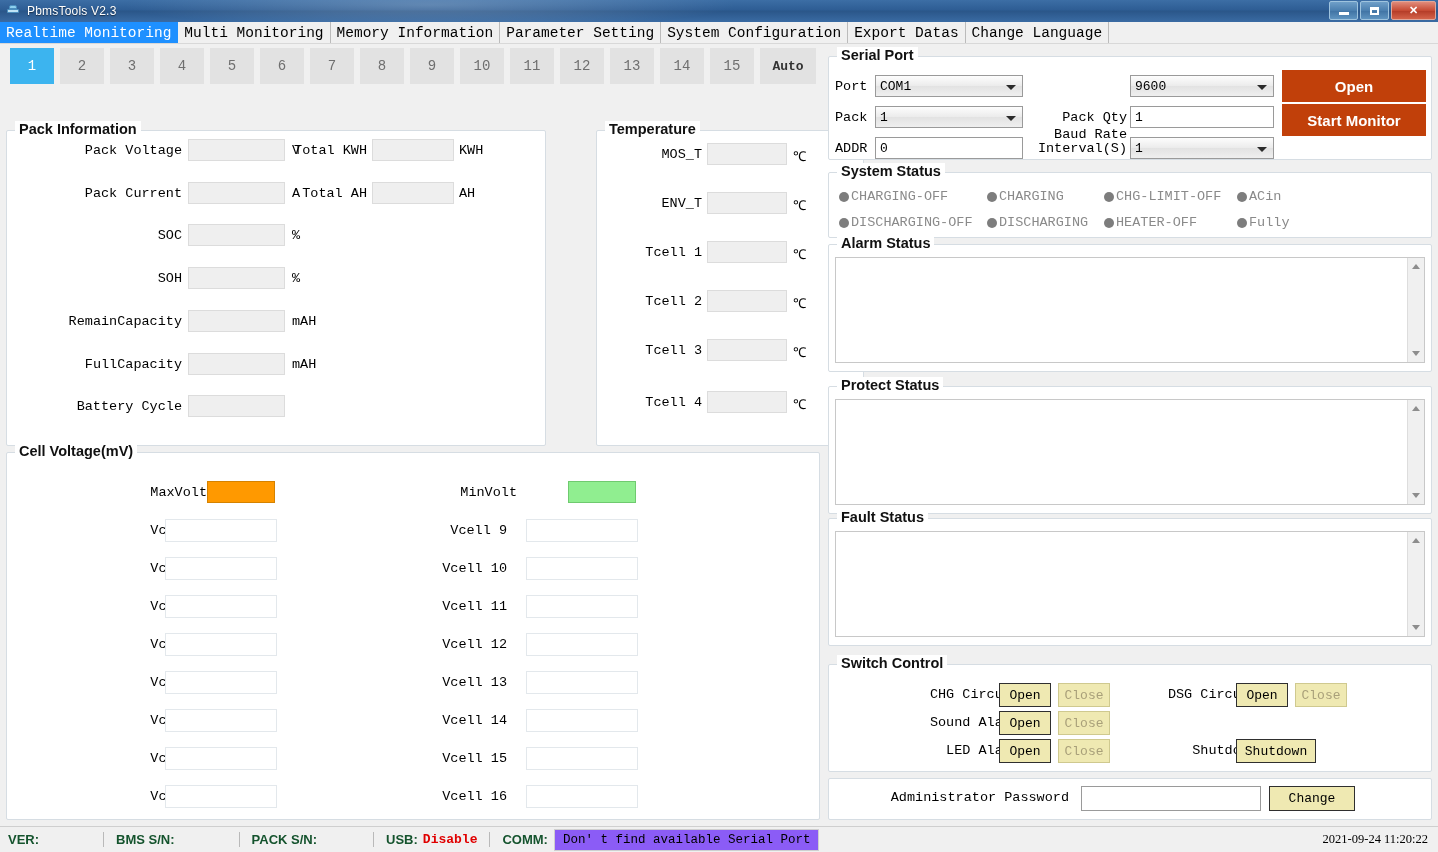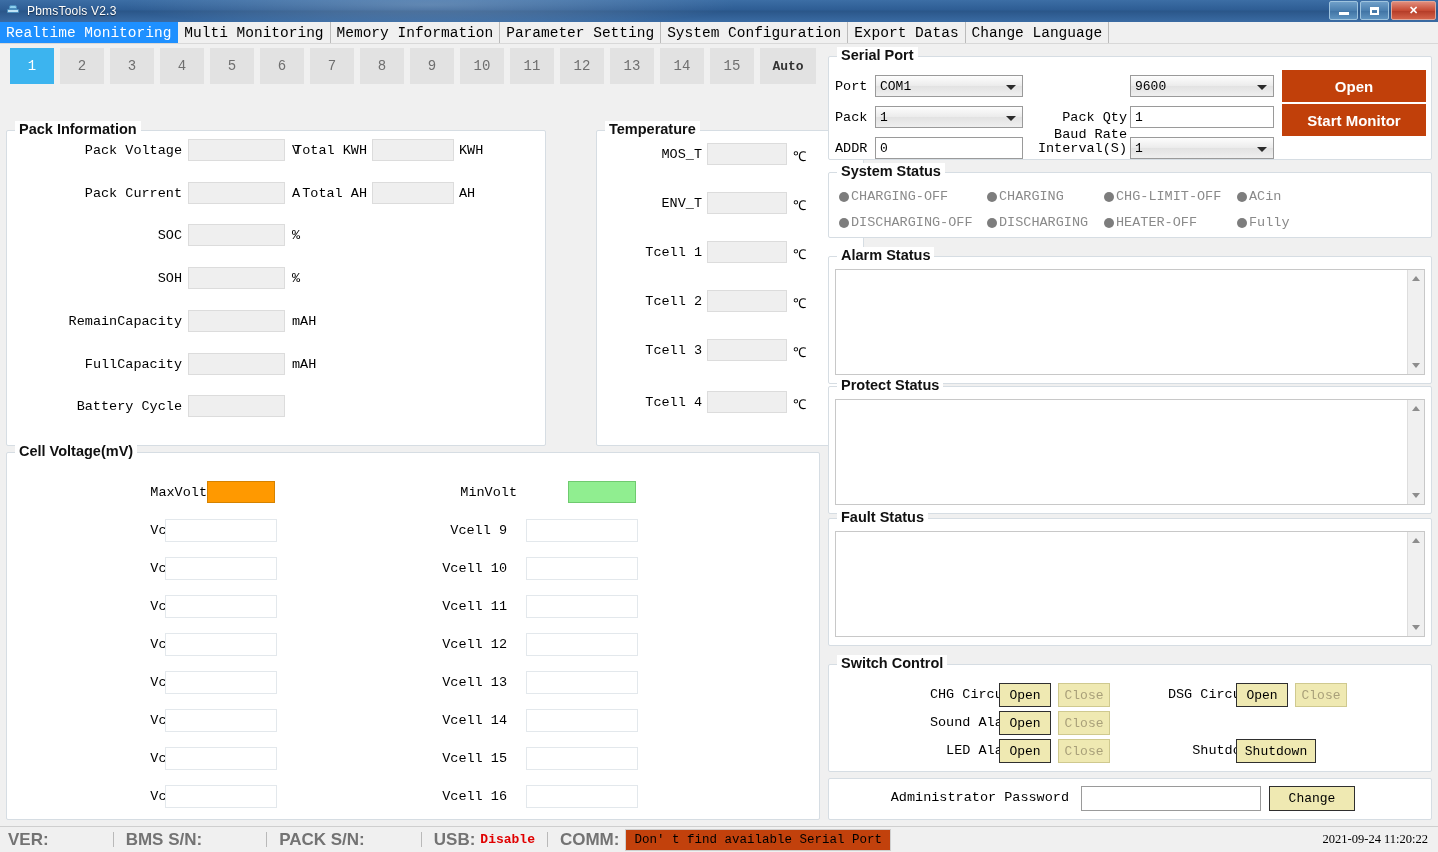--- a/index.html
+++ b/index.html
@@ -177,26 +177,26 @@
   
   .swatch { position: absolute; }
 
   
   .statusbar {
     position: absolute; left: 0; bottom: 0; width: 1438px; height: 26px;
     background: #f0f0f0; border-top: 1px solid #cfcfcf;
     display: flex; align-items: center;
   }
   .sb-label {
-    font-size: 17px; font-weight: bold; color: #737373; white-space: nowrap;
+    font-size: 13px; font-weight: bold; color: #14532d; white-space: nowrap;
   }
   .sb-sep { width: 1px; height: 15px; background: #b9b9b9; margin: 0 12px; }
   .sb-val-red { font-family: "Liberation Mono", monospace; font-size: 13px; color: #e00000; font-weight: bold; }
   .comm-box {
-    background: #c2410c; border: 1px solid #cfcfcf;
+    background: #8b5cf6; border: 1px solid #cfcfcf;
     font-family: "Liberation Mono", monospace; font-size: 12.5px; color: #000;
     padding: 3px 8px; margin-left: 6px; white-space: nowrap;
   }
   .clock {
     position: absolute; right: 10px; font-family: Liberation Serif, serif;
     font-size: 12.5px; color: #000;
   }
 </style>
 </head>
 <body>
@@ -431,21 +431,21 @@
     <div class="status-item" style="left:275px; top:42px;">
       <span class="dot"></span>
       <span>HEATER-OFF</span>
     </div>
     <div class="status-item" style="left:408px; top:42px;">
       <span class="dot"></span>
       <span>Fully</span>
     </div>
   </div>
 
-  <div class="group" style="left:828px; top:256px; width:604px; height:128px;padding-left:36px;">
+  <div class="group" style="left:828px; top:244px; width:604px; height:128px;padding-left:36px;">
     <div class="legend">Alarm Status</div>
     <div class="listbox" style="left:6px; top:12px; right:6px; bottom:8px;">
       <div class="scrollbar">
         <div class="sb-arrow up">
             <span class="tri-up"></span>
           </div>
         <div class="sb-arrow down">
             <span class="tri-down"></span>
           </div>
       </div>

